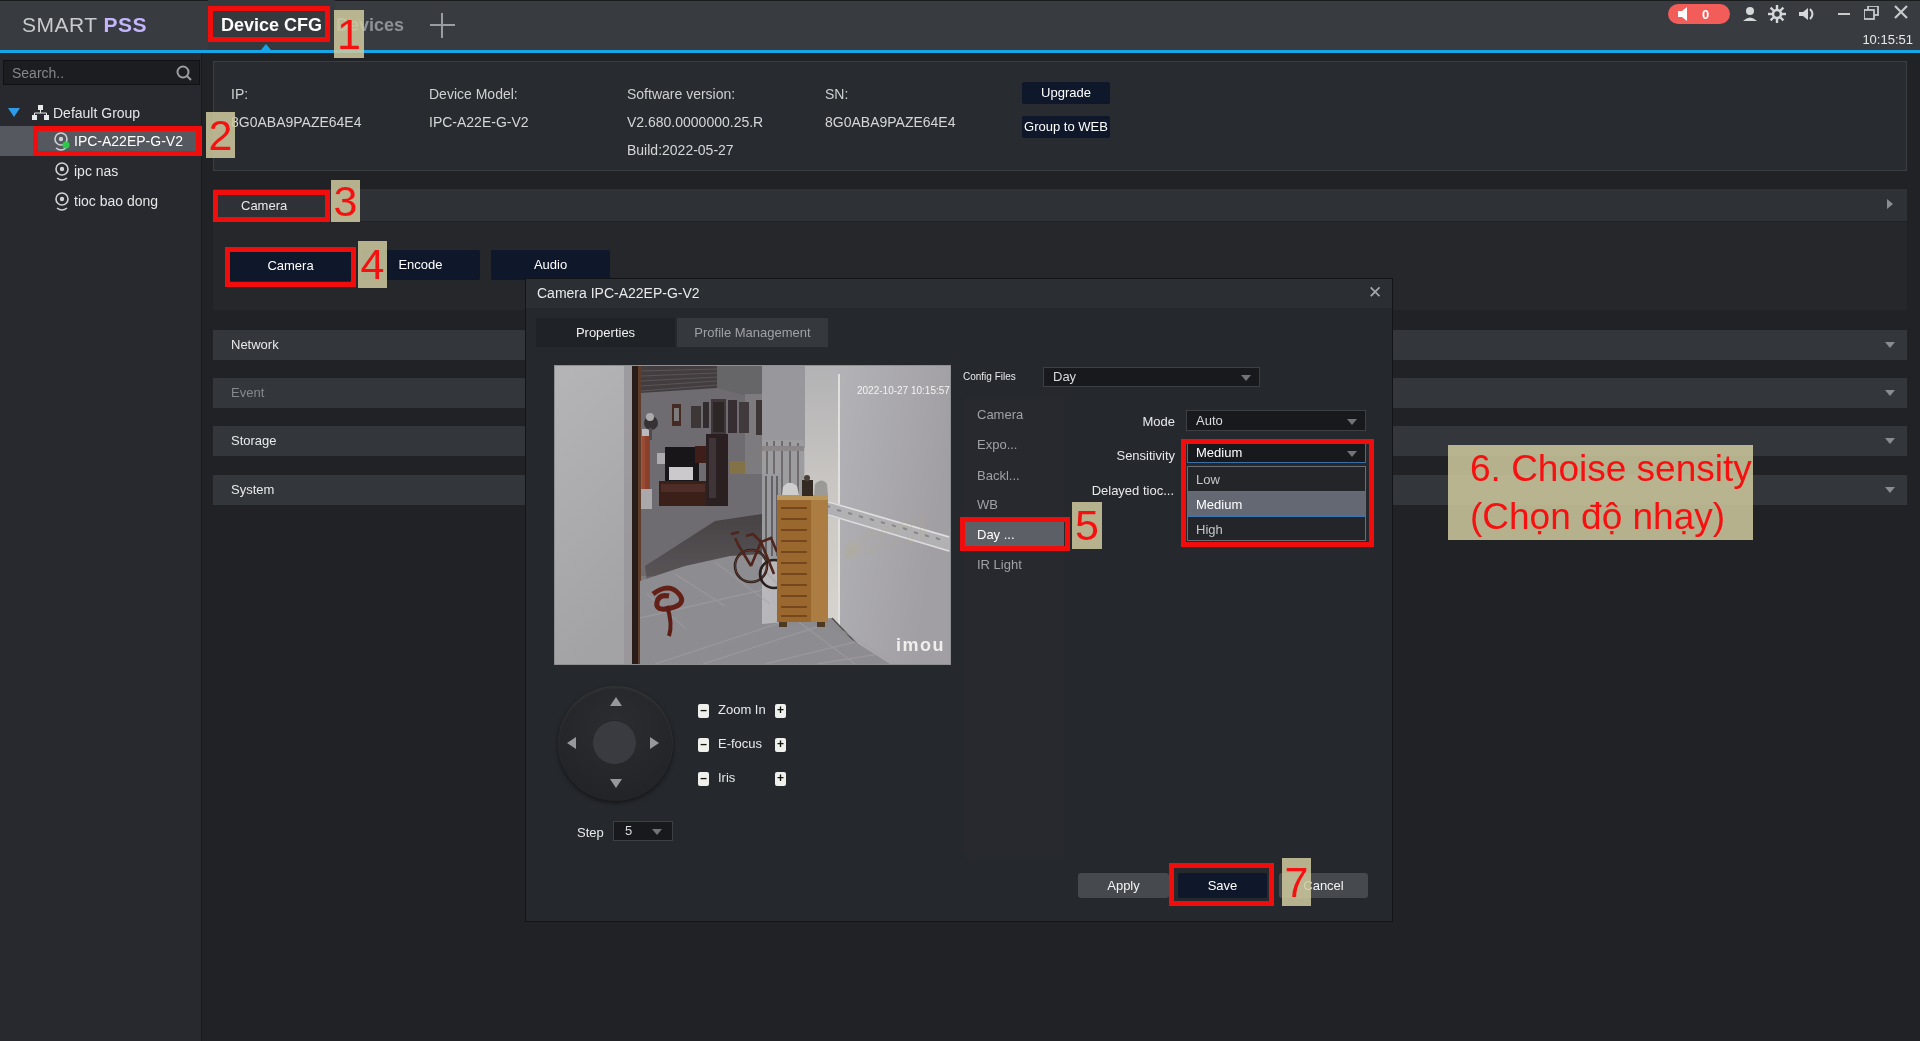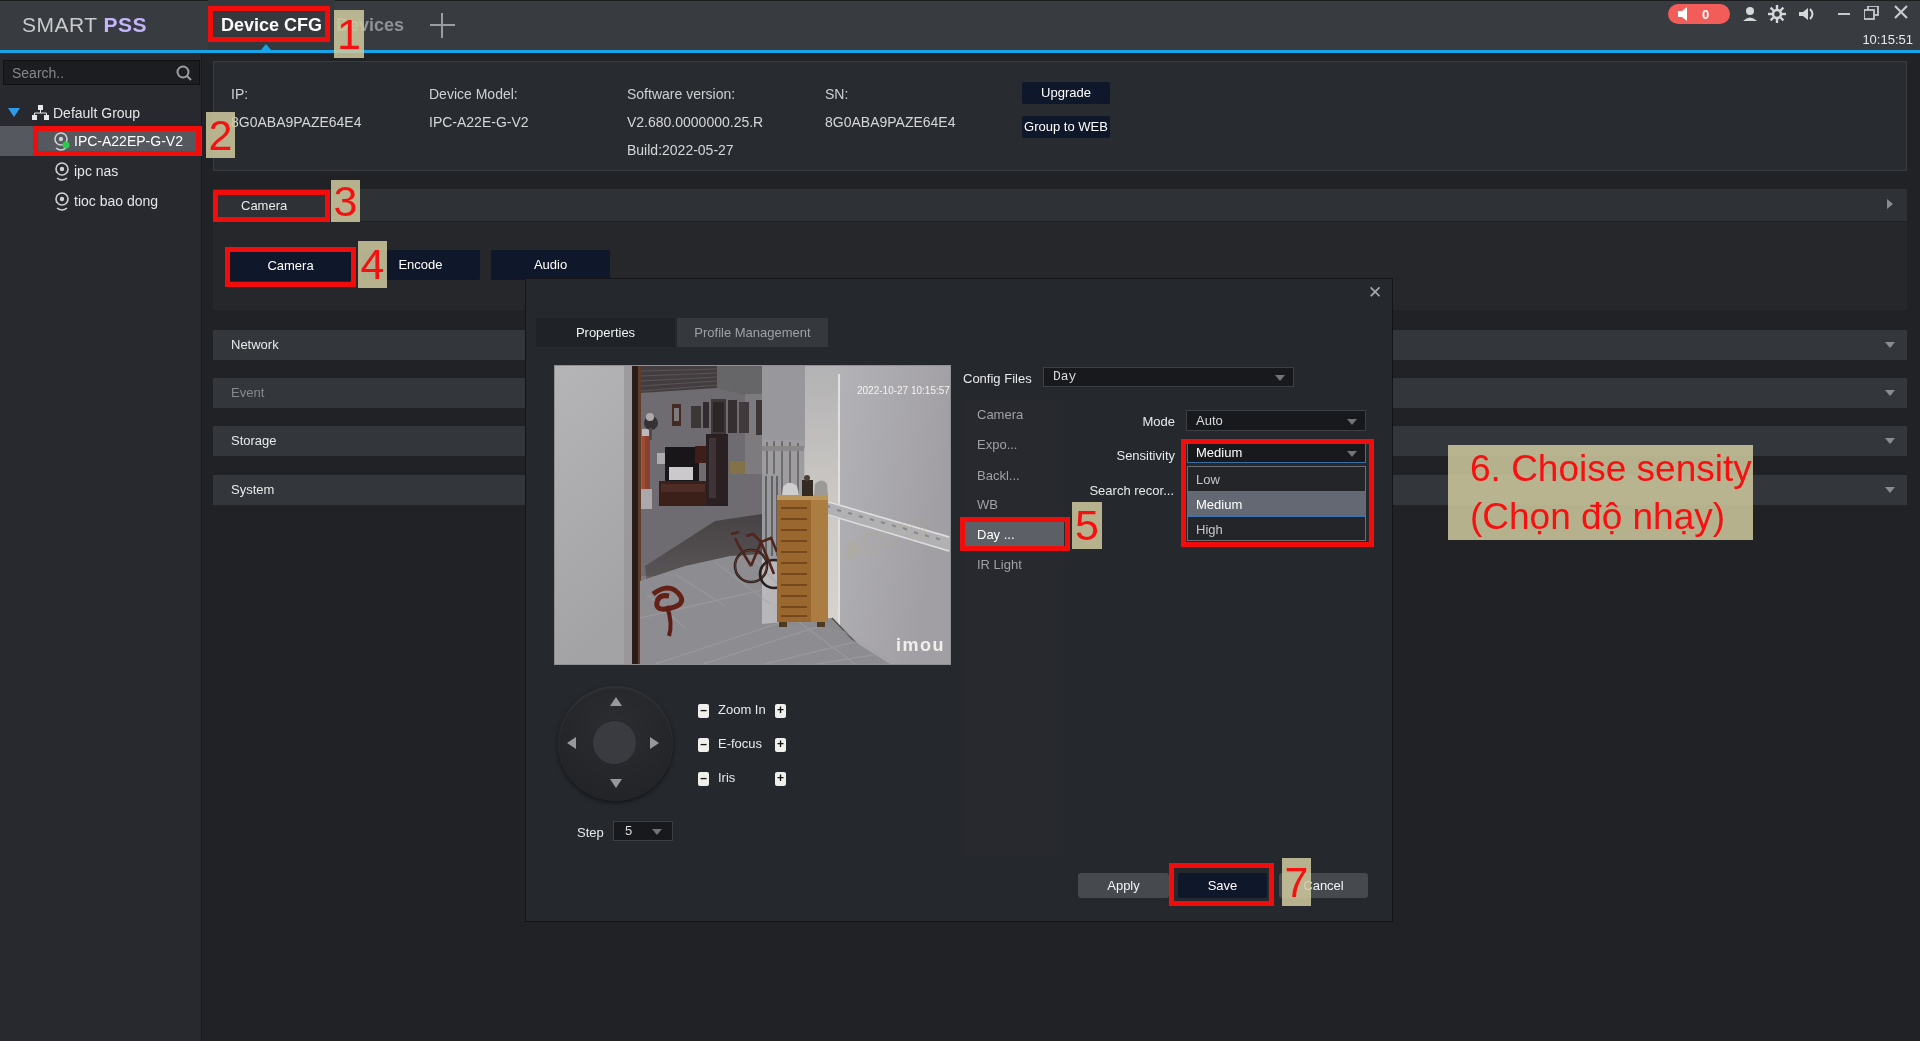--- a/index.html
+++ b/index.html
@@ -180,20 +180,21 @@
       <div class="abs bluebtn" style="left:148px; top:28px; width:119px; height:30px; line-height:30px;">Encode</div>
       <div class="abs bluebtn" style="left:278px; top:28px; width:119px; height:30px; line-height:30px;">Audio</div>
     </div>
     <div class="abs secbar" style="top:277px;"><span class="sectext">Network</span><span class="arrow-d"></span></div>
     <div class="abs secbar dim" style="top:325px;"><span class="sectext">Event</span><span class="arrow-d"></span></div>
     <div class="abs secbar" style="top:373px;"><span class="sectext">Storage</span><span class="arrow-d"></span></div>
     <div class="abs secbar" style="top:422px;"><span class="sectext">System</span><span class="arrow-d"></span></div>
   </div>
 
   <div id="modal" class="abs">
+    <div id="mtitle" class="abs">Camera IPC-A22EP-G-V2</div>
     <div id="mclose" class="abs">✕</div>
     <div id="mtabs1" class="abs mtab">Properties</div>
     <div id="mtabs2" class="abs mtab">Profile Management</div>
 
     <div class="abs" id="videobox" style="left:28px; top:86px; width:397px; height:300px; border:1px solid #8f9092; background:#a9a8aa;">
       <svg width="395" height="298" viewBox="0 0 395 298" style="position:absolute;left:0;top:0;">
         <defs>
           <linearGradient id="lwall" x1="0" y1="0" x2="0.25" y2="1">
             <stop offset="0" stop-color="#b5b4b6"></stop>
               <stop offset="1" stop-color="#a3a2a5"></stop>
@@ -306,22 +307,22 @@
         <rect x="247" y="114" width="11" height="16" fill="#332a24"></rect>
         <circle cx="252" cy="112" r="3" fill="#4a4038"></circle>
         <path d="M260 118 q7 -7 12 0 l1 12 h-14 z" fill="#9b9a97"></path>
 
         <text x="302" y="28" font-size="10" fill="#f4f3f1" font-family="Liberation Sans">2022-10-27 10:15:57</text>
 
         <text x="341" y="285" font-size="18" font-weight="bold" fill="#efefec" font-family="Liberation Sans" letter-spacing="1.5">imou</text>
       </svg>
     </div>
 
-    <span class="abs" style="left:437px; top:92px; color:#e8e9eb; font-size:13px;">Config Files</span>
-    <div class="abs dd" style="left:517px; top:88px; width:251px; height:20px; line-height:18px; padding-left:9px;font-family:Liberation Mono, monospace;">Day<span class="tri" style="top:7px;"></span></div>
+    <span class="abs" style="left:437px; top:92px; color:#e8e9eb; font-size:10px;">Config Files</span>
+    <div class="abs dd" style="left:517px; top:88px; width:217px; height:20px; line-height:18px; padding-left:9px;">Day<span class="tri" style="top:7px;"></span></div>
 
     <div id="mmenu" class="abs">
       <span class="abs mitem" style="top:2px;">Camera</span>
       <span class="abs mitem" style="top:32px;">Expo...</span>
       <span class="abs mitem" style="top:63px;">Backl...</span>
       <span class="abs mitem" style="top:92px;">WB</span>
       <div class="abs" style="left:0; top:122px; width:100px; height:30px; background:#5c5f66;"></div>
       <span class="abs mitem" style="top:122px; color:#fff;">Day ...</span>
       <span class="abs mitem" style="top:152px;">IR Light</span>
     </div>
@@ -330,21 +331,21 @@
     <div class="abs dd" style="left:660px; top:131px; width:180px; height:21px; line-height:19px; padding-left:9px;">Auto<span class="tri"></span></div>
     <span class="abs" style="left:549px; top:169px; width:100px; color:#e8e9eb; font-size:13px; text-align:right;">Sensitivity</span>
     <div class="abs dd" style="left:661px; top:164px; width:179px; height:20px; line-height:18px; padding-left:8px; border:1px solid #3a6ea5; color:#fff;">Medium<span class="tri" style="top:7px;"></span></div>
     <div class="abs" style="left:661px; top:187px; width:179px; height:75px; background:#232529; border:1px solid #6a6d71; z-index:30;">
       <span class="abs" style="left:8px; top:2px; color:#c4c6c9; font-size:13px; line-height:22px;">Low</span>
       <div class="abs" style="left:0px; top:24px; width:177px; height:26px; background:#646873; border-top:1px solid #3f74b4; border-bottom:1px solid #3f74b4;">
         <span class="abs" style="left:8px; top:2px; color:#fff; font-size:13px; line-height:22px;">Medium</span>
       </div>
       <span class="abs" style="left:8px; top:52px; color:#c4c6c9; font-size:13px; line-height:22px;">High</span>
     </div>
-    <span class="abs" style="left:528px; top:204px; width:120px; color:#e8e9eb; font-size:13px; text-align:right;">Search recor...</span>
+    <span class="abs" style="left:528px; top:204px; width:120px; color:#e8e9eb; font-size:13px; text-align:right;">Delayed tioc...</span>
 
     <div class="abs" style="left:32px; top:407px; width:115px; height:115px; border-radius:50%; background:radial-gradient(circle at 50% 35%, #2c2d31, #202124); box-shadow: inset 0 2px 3px rgba(255,255,255,0.06), 0 2px 4px rgba(0,0,0,0.5);"></div>
     <div class="abs" style="left:66px; top:441px; width:45px; height:45px; border-radius:50%; background:#3a3b40; border:1px solid #27282c;"></div>
     <div class="abs" style="left:84px; top:418px; width:0; height:0; border-left:6px solid transparent; border-right:6px solid transparent; border-bottom:9px solid #97989b;"></div>
     <div class="abs" style="left:84px; top:500px; width:0; height:0; border-left:6px solid transparent; border-right:6px solid transparent; border-top:9px solid #97989b;"></div>
     <div class="abs" style="left:41px; top:458px; width:0; height:0; border-top:6px solid transparent; border-bottom:6px solid transparent; border-right:9px solid #97989b;"></div>
     <div class="abs" style="left:124px; top:458px; width:0; height:0; border-top:6px solid transparent; border-bottom:6px solid transparent; border-left:9px solid #97989b;"></div>
 
     <div class="abs pmbtn" style="left:172px; top:425px;">–</div>
     <span class="abs zlabel" style="left:192px; top:423px;">Zoom In</span>

